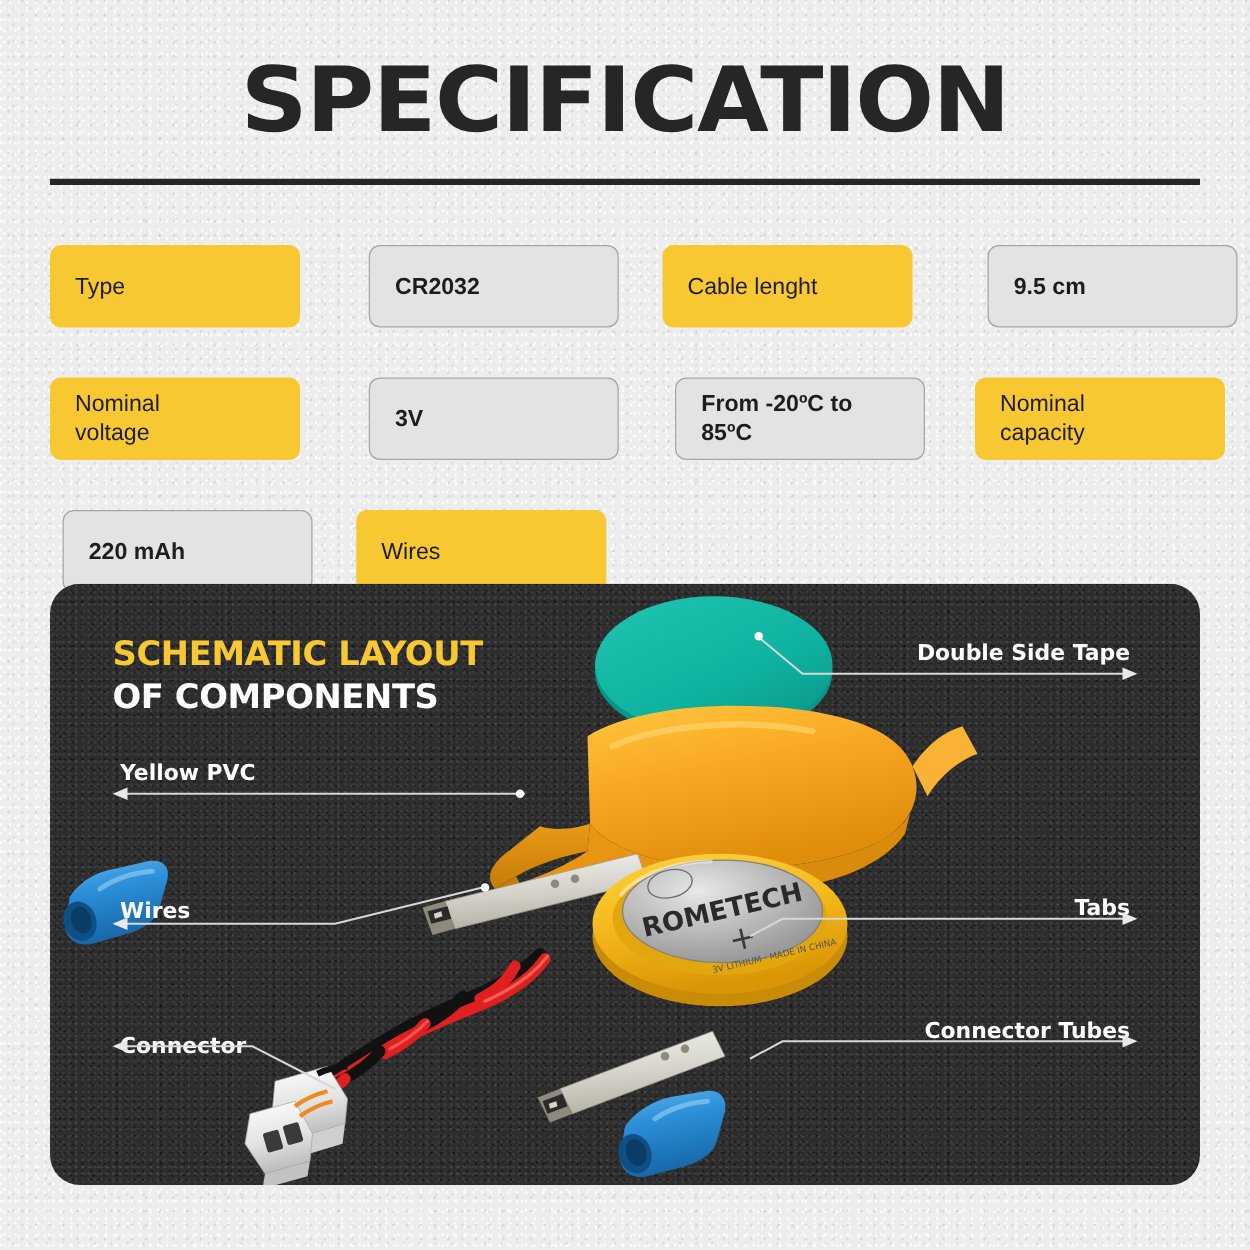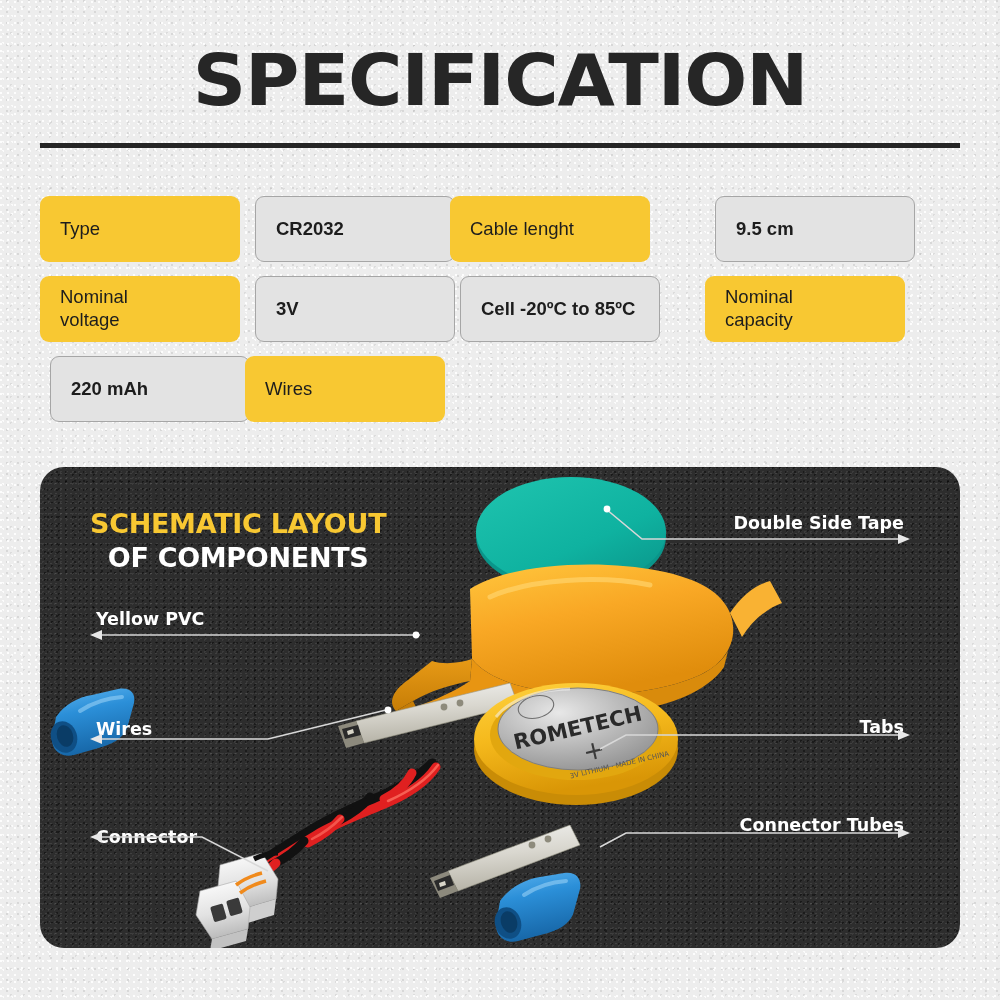--- a/index.html
+++ b/index.html
@@ -52,20 +52,21 @@
 
   
   #spec {
     position: absolute;
     left: 40px; top: 196px;
     width: 920px;
     display: grid;
     grid-template-columns: 205px 205px 1fr 1fr;
     column-gap: 0;
     row-gap: 14px;
+    gap: 40px;
   }
   .lbl, .val {
     box-sizing: border-box;
     min-height: 66px;
     display: flex;
     align-items: center;
     padding: 6px 20px;
     border-radius: 9px;
     font-size: 18.5px;
     line-height: 1.22;
@@ -102,21 +103,20 @@
   }
 
   #panel-heading {
     position: absolute;
     left: 50px; top: 40px;
     font-family: "DejaVu Sans", sans-serif;
     font-weight: 900;
     font-size: 27px;
     line-height: 34px;
     letter-spacing: -0.3px;
-    text-align: center;
   }
   #panel-heading .l1 { color: #f8c832; display: block; }
   #panel-heading .l2 { color: #ffffff; display: block; }
 
   
   .callout { position: absolute; }
   .callout .ctext {
     position: absolute;
     color: #ffffff;
     font-size: 17.5px;
@@ -142,21 +142,21 @@
 
   <div id="spec">
 
     <div class="lbl">Type</div>
     <div class="val">CR2032</div>
     <div class="lbl wide-l">Cable lenght</div>
     <div class="val wide-v">9.5 cm</div>
 
     <div class="lbl">Nominal<br>voltage</div>
     <div class="val">3V</div>
-    <div class="val wide-v">Cell -20ºC to 85ºC</div>
+    <div class="val wide-v">From -20ºC to 85ºC</div>
 
     <div class="lbl">Nominal<br>capacity</div>
     <div class="val">220 mAh</div>
     <div class="lbl wide-l">Wires</div>
   </div>
 
   <div id="panel">
 
     <div id="panel-heading">
       <span class="l1">SCHEMATIC LAYOUT</span>

